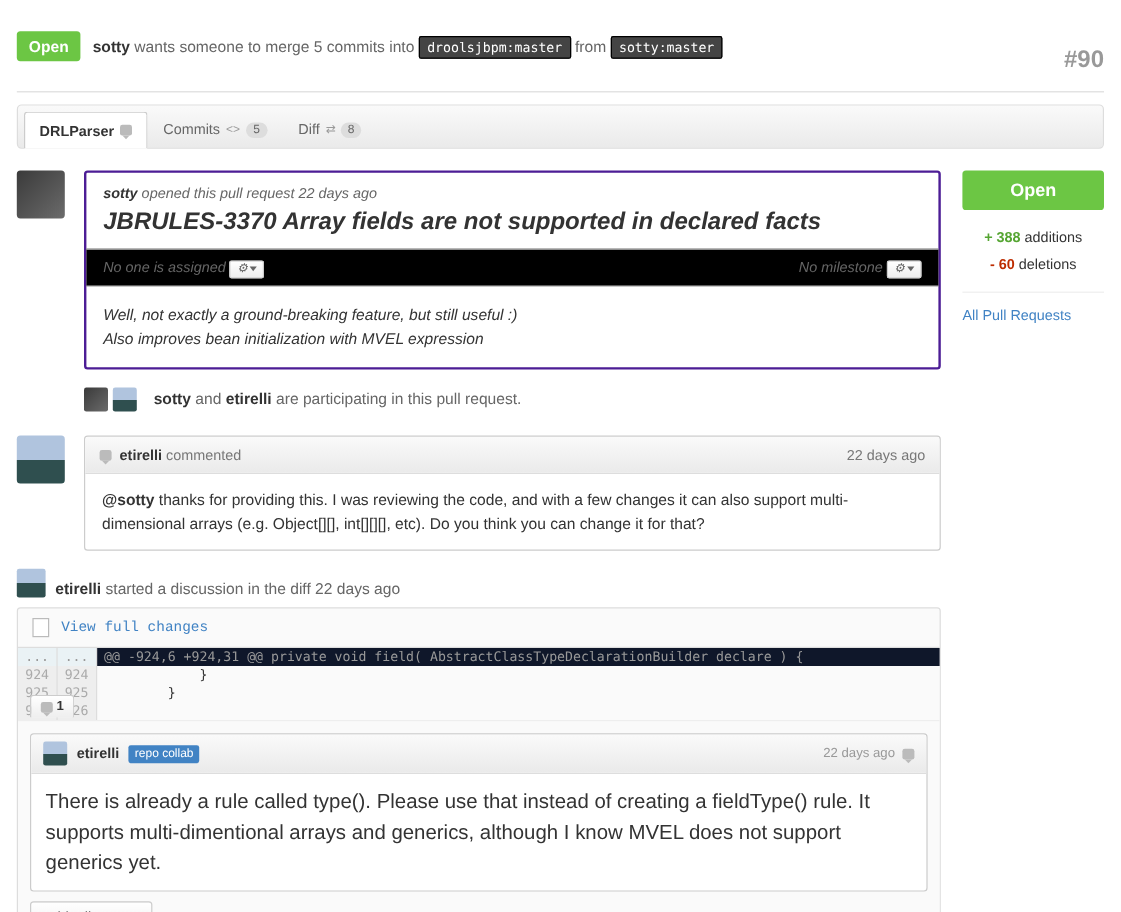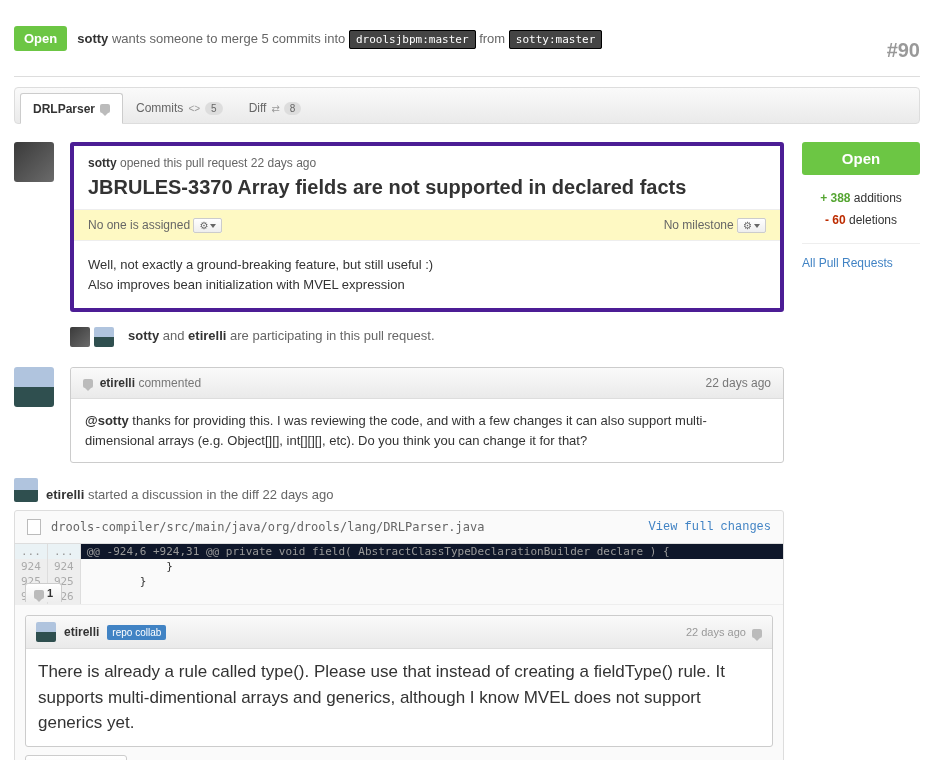--- a/index.html
+++ b/index.html
@@ -13,26 +13,26 @@
 .tabs { display: flex; background: linear-gradient(#fafafa, #eaeaea); border: 1px solid #ddd; border-radius: 4px; padding: 5px 5px 0 5px; margin-bottom: 18px; position: relative; }
 .tab { padding: 7px 12px; border: 1px solid transparent; cursor: pointer; font-size: 12px; color: #666; display: flex; align-items: center; gap: 5px; }
 .tab.active { background: #fff; border: 1px solid #ccc; border-bottom: 1px solid #fff; border-radius: 3px 3px 0 0; color: #333; font-weight: bold; margin-bottom: -1px; }
 .tab .count { background: #ddd; padding: 1px 6px; border-radius: 8px; font-size: 10px; color: #666; }
 .main-layout { display: flex; gap: 18px; }
 .left-col { flex: 1; min-width: 0; }
 .right-col { width: 118px; flex-shrink: 0; }
 .timeline-item { display: flex; gap: 16px; margin-bottom: 15px; align-items: flex-start; }
 .avatar { width: 40px; height: 40px; background: #888; border-radius: 3px; flex-shrink: 0; }
 .avatar-sm { width: 20px; height: 20px; background: #888; border-radius: 2px; display: inline-block; vertical-align: middle; }
-.pr-box { flex: 1; border: 4px solid #4c1d95; border-radius: 3px; }
+.pr-box { flex: 1; border: 2px solid #4c1d95; border-radius: 3px; font-style: italic; }
 .pr-header { padding: 10px 14px; }
 .pr-meta { color: #666; font-size: 12px; margin-bottom: 6px; }
 .pr-meta strong { color: #333; }
 .pr-title { font-size: 20px; font-weight: bold; color: #333; }
-.pr-assign { background: #fef9c3; border-top: 1px solid #eee; border-bottom: 1px solid #eee; padding: 8px 14px; display: flex; justify-content: space-between; font-size: 12px; color: #666; }
+.pr-assign { background: #000000; border-top: 1px solid #eee; border-bottom: 1px solid #eee; padding: 8px 14px; display: flex; justify-content: space-between; font-size: 12px; color: #666; }
 .gear-btn { border: 1px solid #ccc; background: linear-gradient(#fff,#eee); padding: 1px 5px; border-radius: 2px; font-size: 10px; cursor: pointer; }
 .pr-body { padding: 14px; color: #333; line-height: 1.5; }
 .participants { margin-left: 56px; margin-bottom: 20px; color: #666; font-size: 13px; }
 .participants strong { color: #333; }
 .comment-box { flex: 1; border: 1px solid #ccc; border-radius: 3px; position: relative; }
 .comment-header { background: linear-gradient(#fafafa, #eaeaea); border-bottom: 1px solid #ddd; padding: 8px 12px; display: flex; justify-content: space-between; font-size: 12px; color: #777; border-radius: 3px 3px 0 0; }
 .comment-header strong { color: #333; }
 .comment-body { padding: 12px 14px; line-height: 1.5; }
 .comment-body .mention { font-weight: bold; color: #333; }
 .discussion-header { display: flex; align-items: flex-end; gap: 8px; margin-bottom: 8px; }
@@ -166,21 +166,20 @@
     <span class="avatar-sm glasses" style="width:24px;height:24px;"></span>
     <span class="meta">
       <strong>etirelli</strong>
       <span>started a discussion in the diff</span>
       <span>22 days ago</span>
     </span>
   </div>
   <div class="file-box">
     <div class="file-header">
       <span class="file-icon"></span>
-      <span class="file-path">drools-compiler/src/main/java/org/drools/lang/DRLParser.java</span>
       <a class="view-link">View full changes</a>
     </div>
     <table class="diff-table">
       <tbody>
               <tr class="hunk-row">
                 <td class="line-num">...</td>
                 <td class="line-num">...</td>
                 <td class="code-cell" style="background:#0f172a;">@@ -924,6 +924,31 @@ private void field( AbstractClassTypeDeclarationBuilder declare ) {</td>
               </tr>
       <tr>

